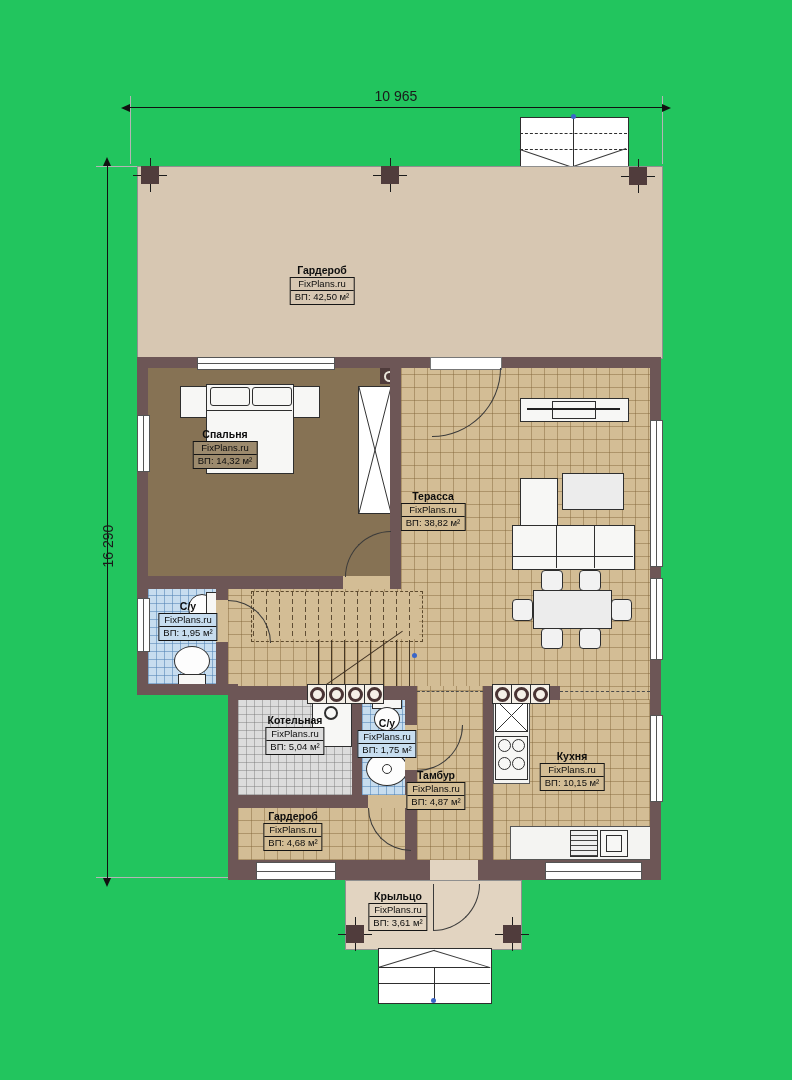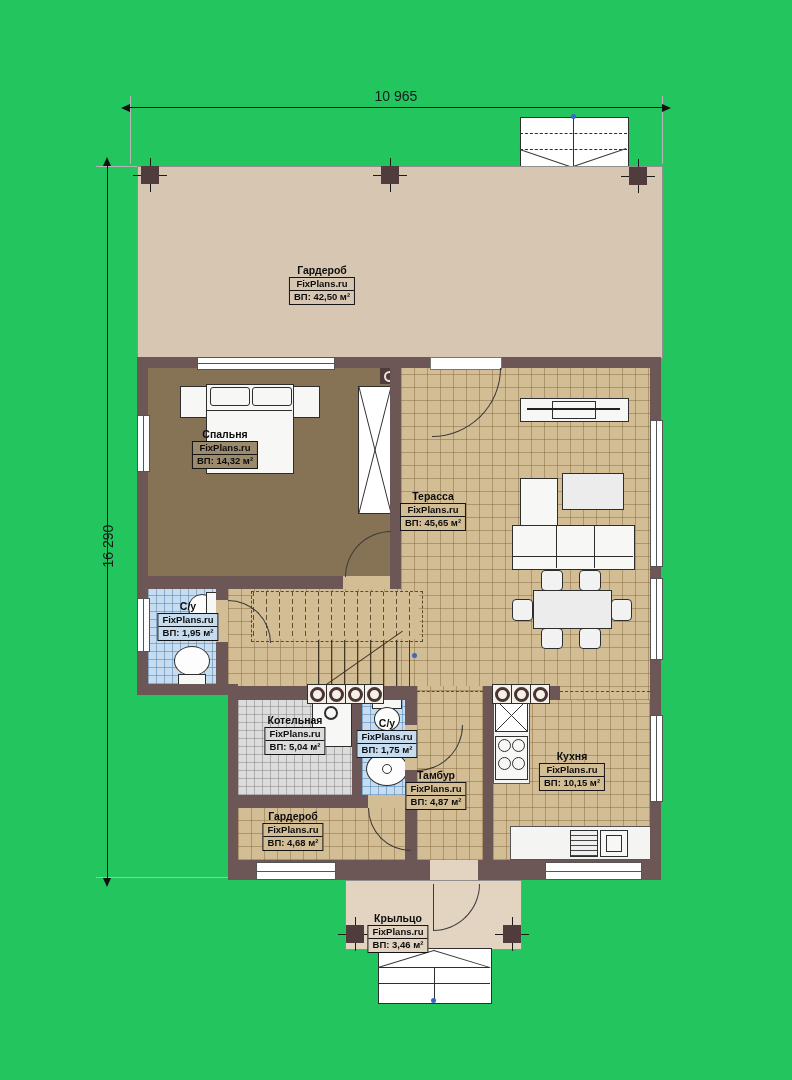--- a/index.html
+++ b/index.html
@@ -36,21 +36,21 @@
   .rline{position:absolute;transform-origin:0 0;background:#3a3a3a;height:1.3px;}
   .colsq{background:#f5f0e8;border:1px solid #2e2e2e;display:flex;align-items:center;justify-content:center;}
   .ring{width:9px;height:9px;border:3px solid #4a3434;border-radius:50%;}
   .pcol{display:flex;align-items:center;justify-content:center;background-image:
      linear-gradient(#1a1a1a,#1a1a1a),linear-gradient(#1a1a1a,#1a1a1a);
      background-repeat:no-repeat;background-size:1px 100%,100% 1px;background-position:50% 50%;}
   .pcol .sq{width:18px;height:18px;background:#503c3c;}
   .dot{width:5px;height:5px;border-radius:50%;background:#3a66c8;}
   .room-label{display:flex;flex-direction:column;align-items:center;z-index:30;transform:translateX(-50%);}
   .rname{font-weight:bold;font-size:10.5px;white-space:nowrap;margin-bottom:1px;color:#0d0d0d;}
-  .rbox{border:1px solid #151515;font-size:9.5px;line-height:1.3;text-align:center;white-space:nowrap;color:#0d0d0d;font-weight:bold;}
+  .rbox{border:1px solid #151515;font-size:9.5px;line-height:1.3;text-align:center;white-space:nowrap;color:#0d0d0d;}
   .rbox .r1{border-bottom:1px solid #151515;padding:0 4px;}
   .rbox .r2{padding:0 4px;}
   .dimtext{font-size:14px;color:#1a1a1a;text-align:center;}
   .dimline{background:#111;}
   .ext{background:#b5b5b5;}
   .tri{width:0;height:0;}
   .stairsU{background-image:
      repeating-linear-gradient(0deg,#d3bd95 0 3px,rgba(0,0,0,0) 3px 8px),
      repeating-linear-gradient(90deg,rgba(75,58,35,.85) 0 1.2px,transparent 1.2px 13px);}
   .stairsL{background-image:
@@ -277,21 +277,21 @@
     <div class="rbox" style="background:#9c8a6d">
       <div class="r1">FixPlans.ru</div>
       <div class="r2">ВП: 14,32 м²</div>
     </div>
   </div>
 
   <div class="abs room-label" style="left:433px;top:490px">
     <div class="rname">Терасса</div>
     <div class="rbox" style="background:#d3bd95">
       <div class="r1">FixPlans.ru</div>
-      <div class="r2">ВП: 45,65 м²</div>
+      <div class="r2">ВП: 38,82 м²</div>
     </div>
   </div>
 
   <div class="abs room-label" style="left:188px;top:600px">
     <div class="rname">С/у</div>
     <div class="rbox" style="background:#c7ddef">
       <div class="r1">FixPlans.ru</div>
       <div class="r2">ВП: 1,95 м²</div>
     </div>
   </div>
@@ -329,21 +329,21 @@
   </div>
 
   <div class="abs room-label" style="left:293px;top:810px">
     <div class="rname">Гардероб</div>
     <div class="rbox" style="background:#d3bd95">
       <div class="r1">FixPlans.ru</div>
       <div class="r2">ВП: 4,68 м²</div>
     </div>
   </div>
 
-  <div class="abs room-label" style="left:398px;top:912px">
+  <div class="abs room-label" style="left:398px;top:890px">
     <div class="rname">Крыльцо</div>
     <div class="rbox" style="background:#e2d4c1">
       <div class="r1">FixPlans.ru</div>
-      <div class="r2">ВП: 3,46 м²</div>
+      <div class="r2">ВП: 3,61 м²</div>
     </div>
   </div>
 
 </div>
 
 </body></html>

